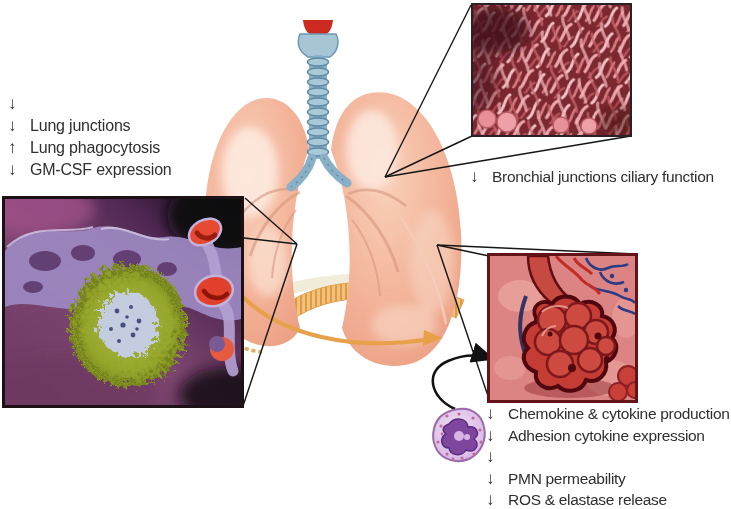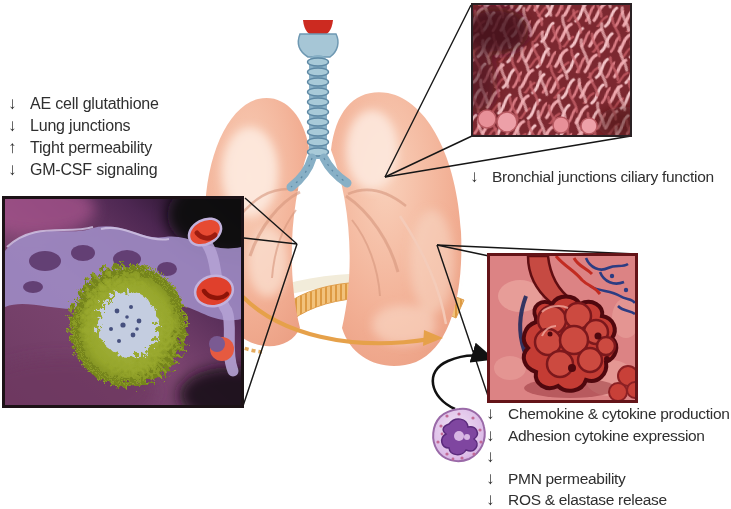--- a/index.html
+++ b/index.html
@@ -306,33 +306,32 @@
         <circle cx="9" cy="36" r="1.6"></circle>
           <circle cx="13" cy="28" r="1.4"></circle>
           <circle cx="24" cy="53" r="1.4"></circle>
       </g>
     </svg>
   </div>
 
   <div class="note" id="note-ul">
     <div class="row">
       <span class="sym">↓</span>
-      <span class="lbl">AE cell glutathione</span>
     </div>
     <div class="row">
       <span class="sym">↓</span>
       <span class="lbl">Lung junctions</span>
     </div>
     <div class="row">
       <span class="sym">↑</span>
-      <span class="lbl">Tight permeability</span>
-    </div>
-    <div class="row">
-      <span class="sym">↓</span>
-      <span class="lbl">GM-CSF signaling</span>
+      <span class="lbl">Lung phagocytosis</span>
+    </div>
+    <div class="row">
+      <span class="sym">↓</span>
+      <span class="lbl">GM-CSF expression</span>
     </div>
   </div>
 
   <div class="note" id="note-r">
     <div class="row">
       <span class="sym">↓</span>
       <span class="lbl">Bronchial junctions ciliary function</span>
     </div>
   </div>
 

